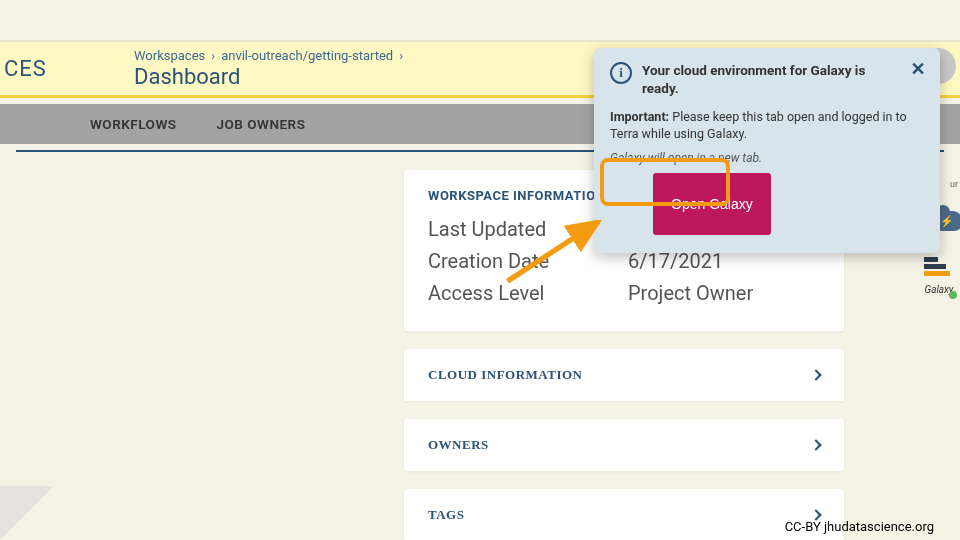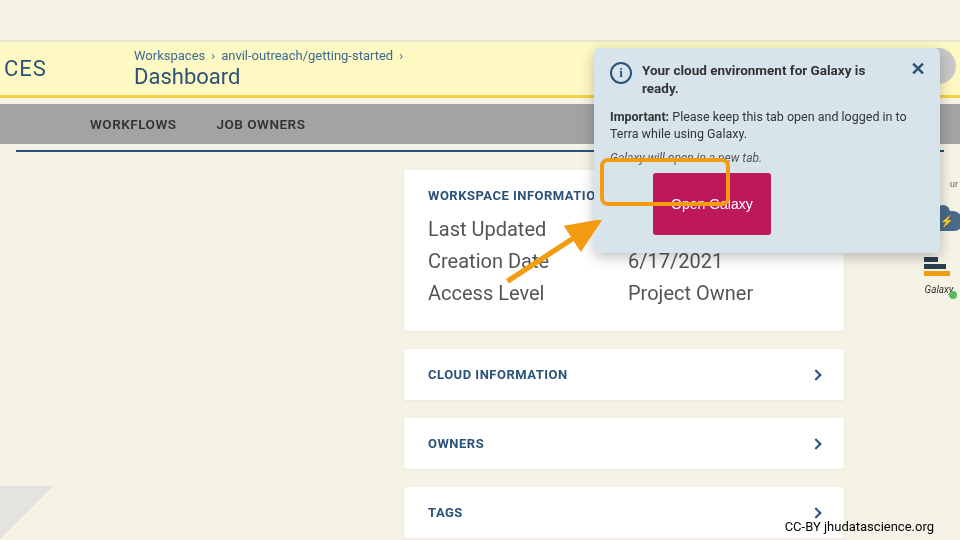--- a/index.html
+++ b/index.html
@@ -72,21 +72,21 @@
     width: 440px;
   }
   
   .card {
     background: #fff;
     border-radius: 3px;
     margin-bottom: 18px;
     padding: 18px 24px;
     box-shadow: 0 1px 3px rgba(0,0,0,0.06);
   }
-  .card.collapsible { display: flex; align-items: center; justify-content: space-between; cursor: pointer; }
+  .card.collapsible { display: flex; align-items: center; justify-content: space-between; cursor: pointer; font-family: Liberation Serif, serif; }
   .card-title {
     font-size: 13px;
     font-weight: 700;
     letter-spacing: 0.5px;
     color: #2b5278;
   }
   .info-rows { margin-top: 14px; }
   .info-row {
     display: flex;
     font-size: 20px;

